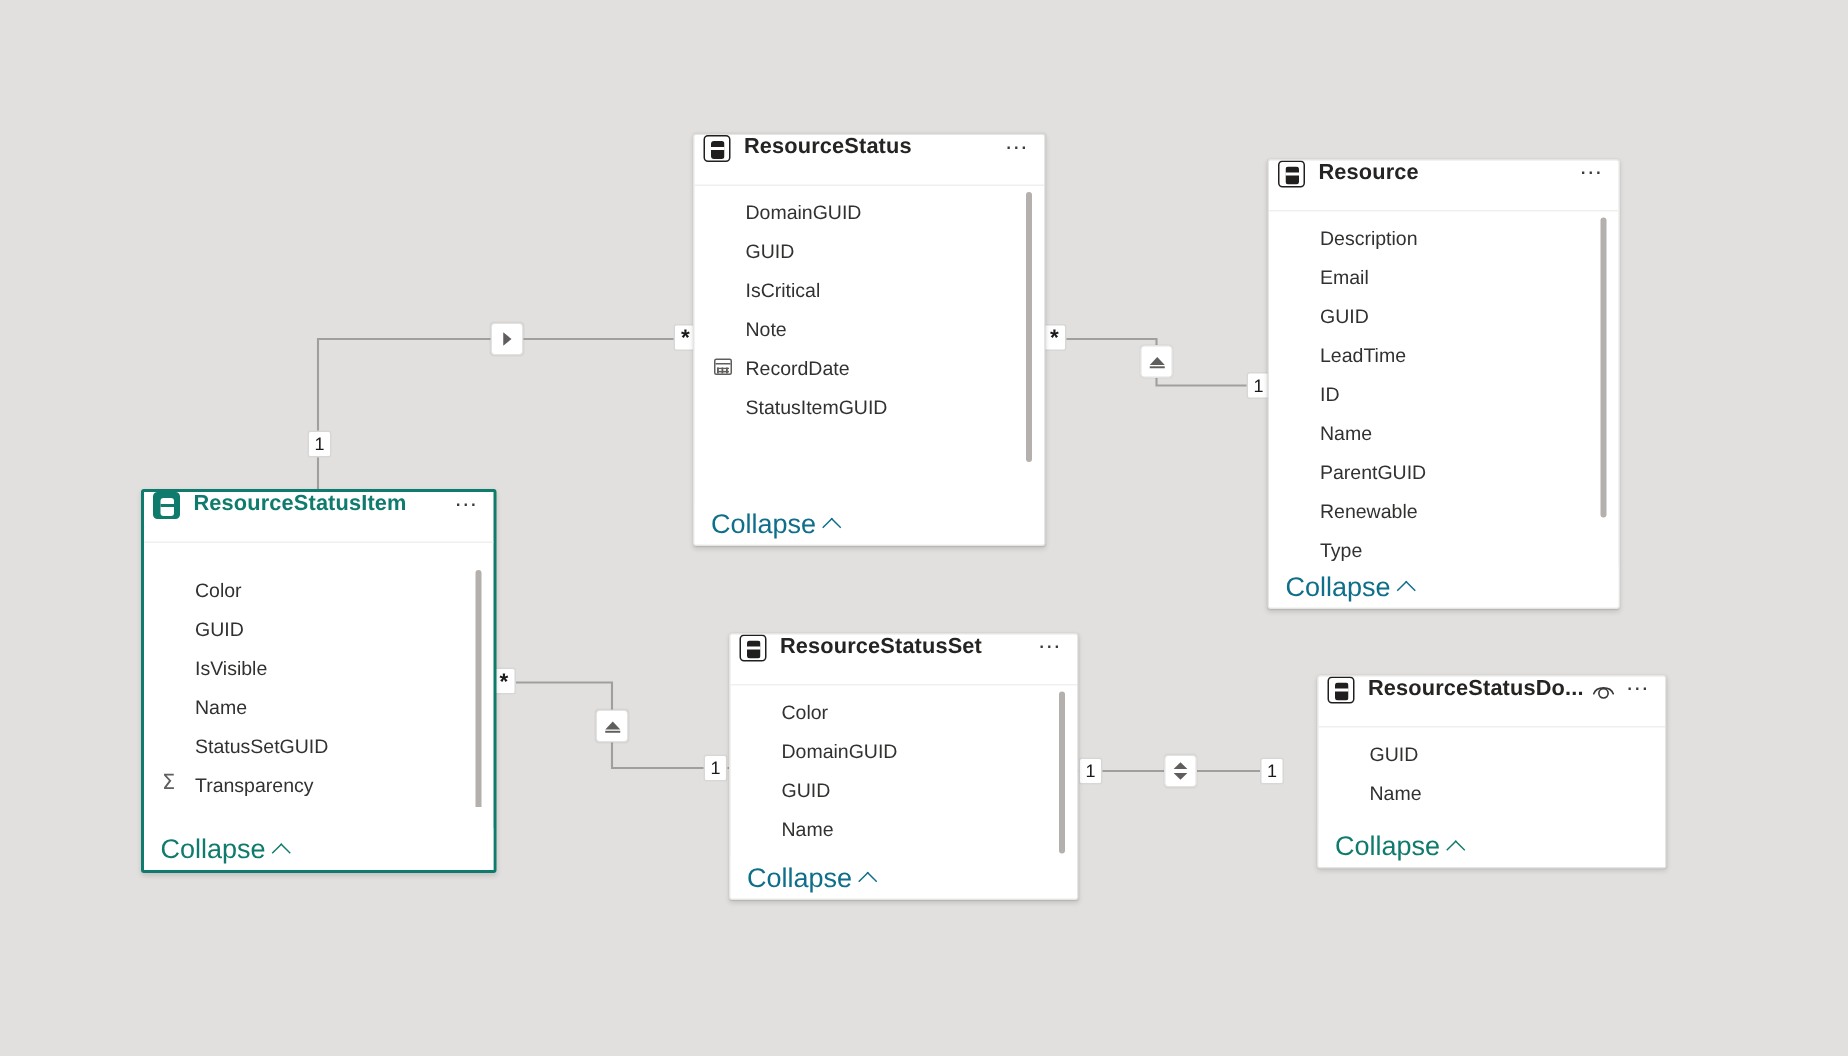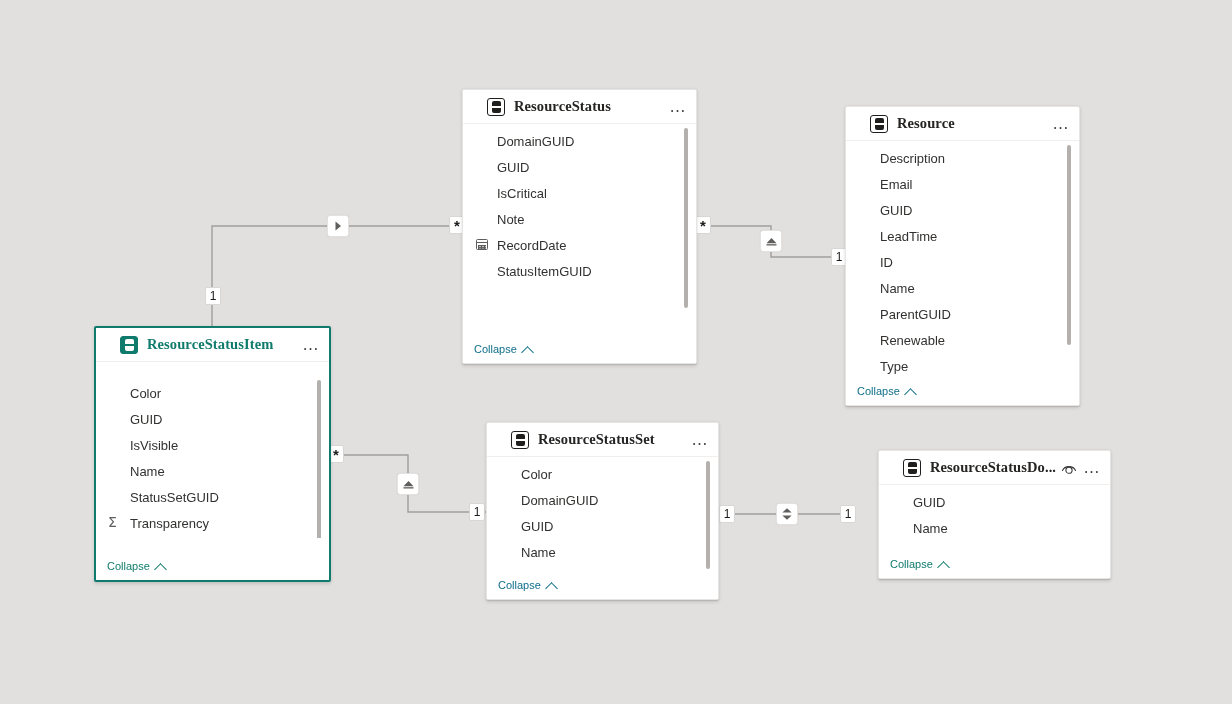--- a/index.html
+++ b/index.html
@@ -67,26 +67,25 @@
     flex-direction: column;
     overflow: hidden;
   }
   .tbl.selected {
     border: 2px solid #0f7b6c;
     box-shadow: 0 1.6px 3.6px rgba(0,0,0,.13);
   }
 
   .tbl-head {
     display: flex;
-    align-items: center;
+    align-items: flex-start;
     height: 34px;
-    padding: 0 8px 0 24px;
+    padding: 0 8px 0 6px;
     flex: 0 0 auto;
     border-bottom: 1px solid #f0efee;
-    font-family: Liberation Serif, serif;
   }
   .tbl-icon {
     width: 18px; height: 18px;
     flex: 0 0 auto;
     margin-right: 9px;
     border: 1.5px solid #201f1e;
     border-radius: 3px;
     position: relative;
     background: #fff;
   }
@@ -202,24 +201,24 @@
 
   .tbl-foot {
     flex: 0 0 auto;
     height: 28px;
     display: flex;
     align-items: center;
     padding-left: 11px;
     background: #ffffff;
   }
   .collapse-link {
-    font-size: 11px;
+    font-size: 18px;
     color: #0f6e8a;
     display: inline-flex;
-    align-items: flex-end;
+    align-items: center;
     cursor: pointer;
   }
   .collapse-link.teal { color: #0f7b6c; }
   .chev {
     display: inline-block;
     width: 9px; height: 9px;
     margin-left: 6px;
     border-left: 1.3px solid currentColor;
     border-top: 1.3px solid currentColor;
     transform: rotate(45deg);

